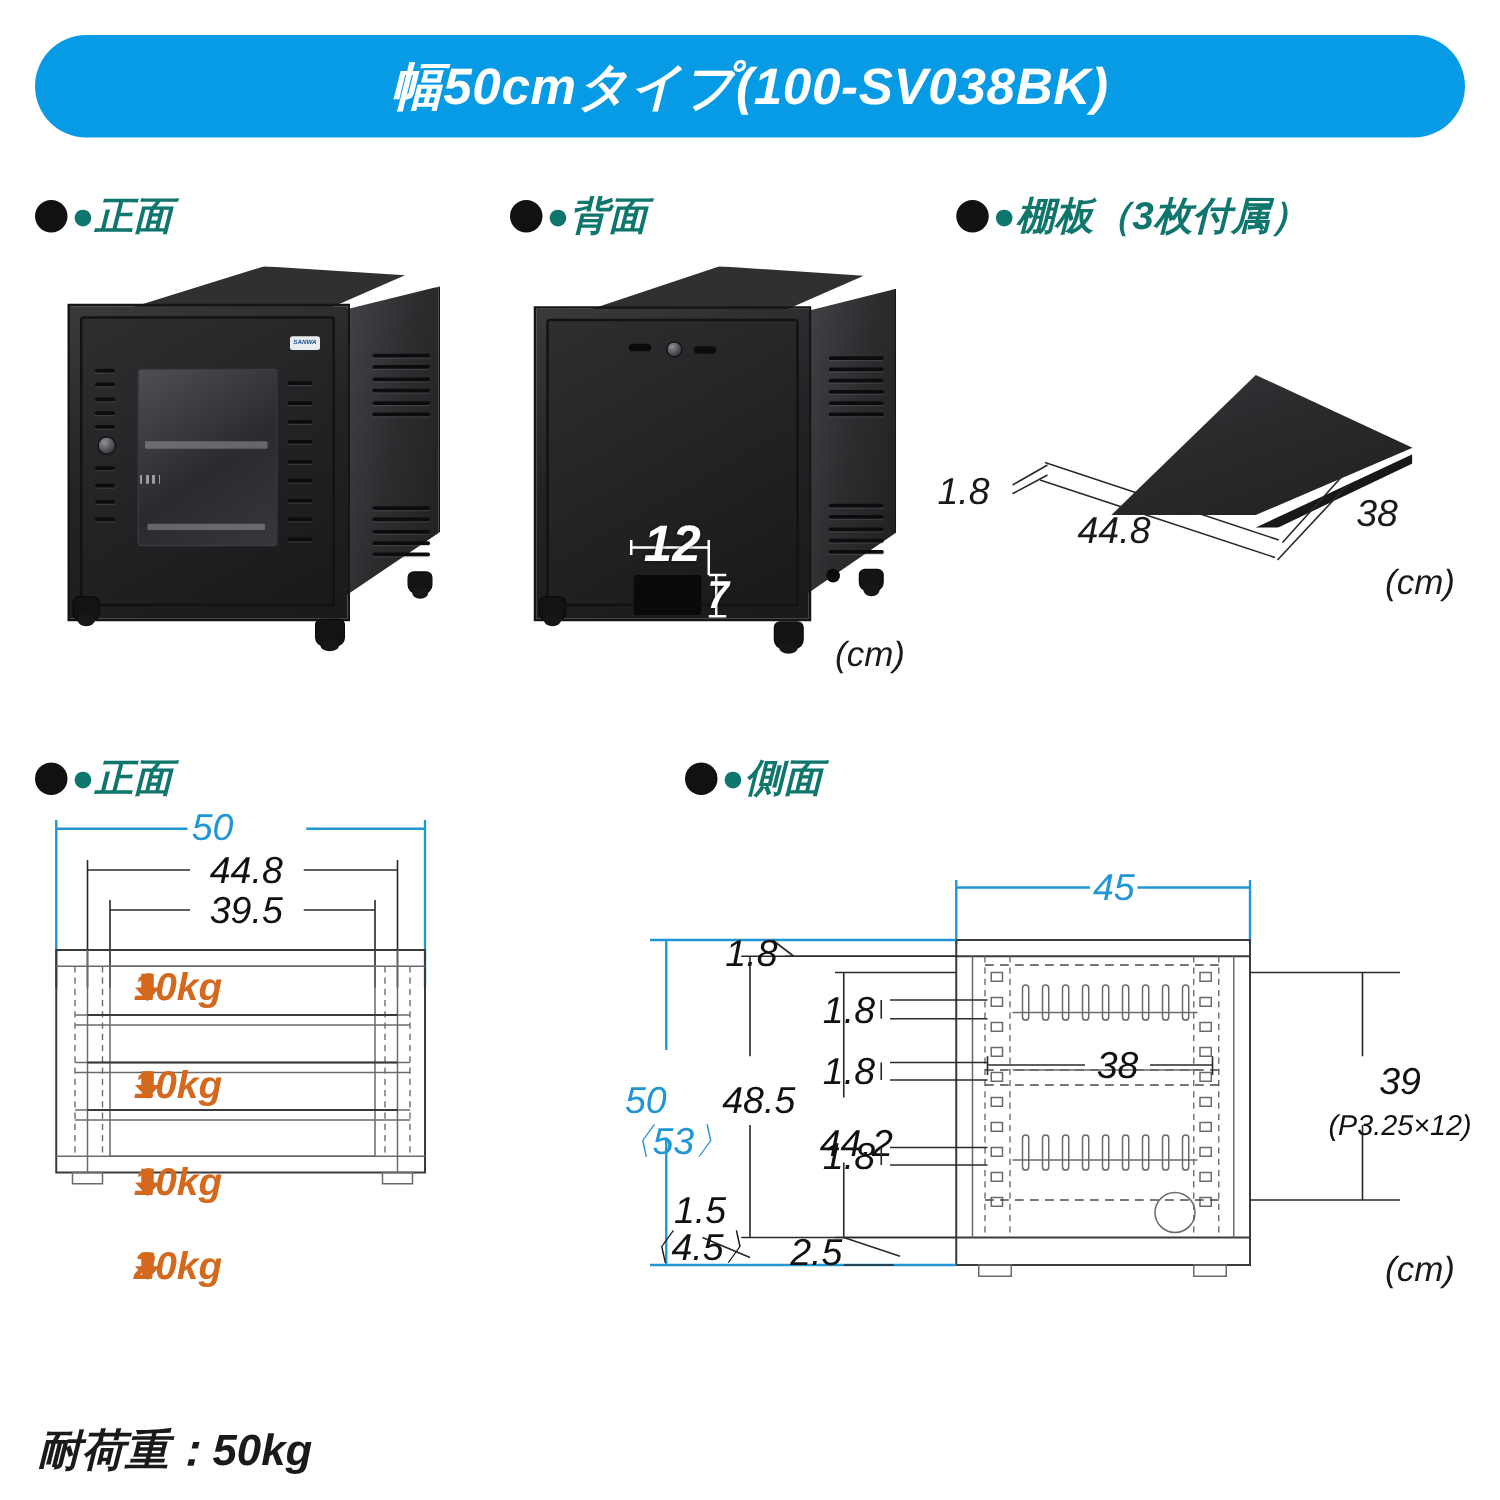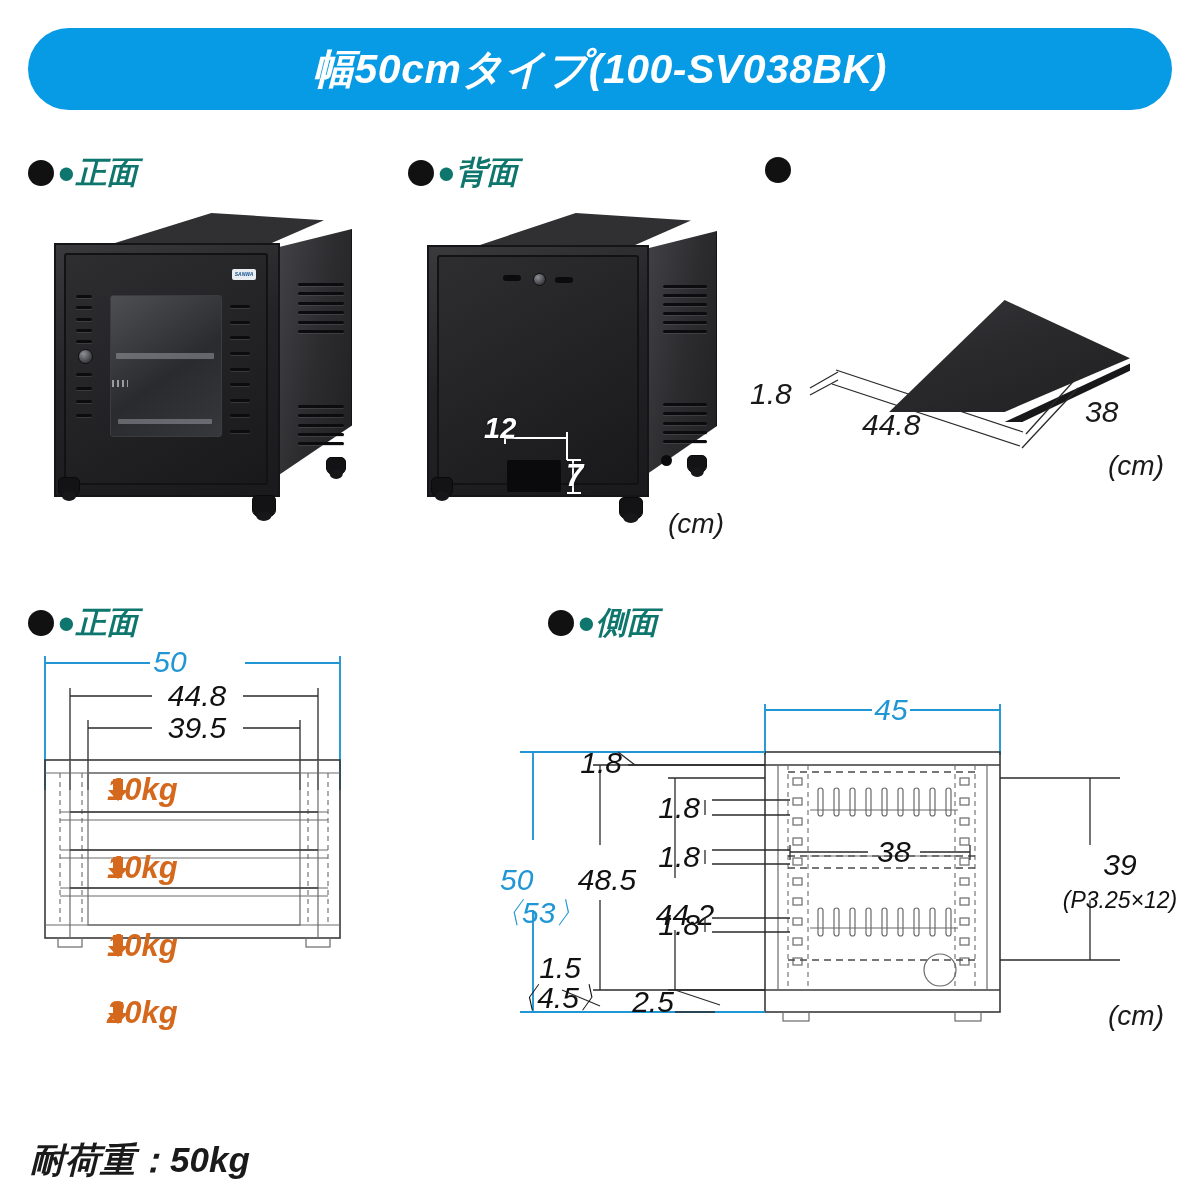--- a/index.html
+++ b/index.html
@@ -207,21 +207,21 @@
     <div class="banner-title">幅50cmタイプ(100-SV038BK)</div>
   </div>
 
   <div class="sec-label" style="left:28px; top:152px;">
     <span class="bullet"></span><span>●正面</span>
   </div>
   <div class="sec-label" style="left:408px; top:152px;">
     <span class="bullet"></span><span>●背面</span>
   </div>
   <div class="sec-label" style="left:765px; top:152px;">
-    <span class="bullet"></span>
+    <span class="bullet"></span><span>●棚板（3枚付属）</span>
   </div>
 
   <div class="cab photo" style="left:40px; top:205px; width:320px; height:330px;">
 
     <div class="top" style="left:16px; top:8px; width:268px; height:40px;
          clip-path: polygon(10% 100%, 58% 0%, 100% 18%, 72% 100%); background:#303033;"></div>
 
     <div class="side-face" style="left:230px; top:24px; width:80px; height:250px;
          clip-path: polygon(0% 8%, 100% 0%, 100% 78%, 0% 100%);">
     </div>
@@ -331,21 +331,21 @@
   <svg style="left:415px; top:205px; width:300px; height:330px;" viewBox="0 0 300 330">
     <g stroke="#ffffff" stroke-width="2" fill="none">
       <path d="M 90 233 L 152 233"></path>
       <path d="M 90 227 L 90 239"></path>
       <path d="M 152 227 L 152 255"></path>
       <path d="M 158 255 L 158 288"></path>
       <path d="M 152 255 L 166 255"></path>
       <path d="M 152 288 L 166 288"></path>
     </g>
   </svg>
-  <div class="dim-w" style="left:484px; top:412px; font-size:29px;">12</div>
+  <div class="dim-w" style="left:515px; top:412px; font-size:41px;">12</div>
   <div class="dim-w" style="left:566px; top:458px; font-size:31px;">7</div>
   <div class="unit-dark" style="left:668px; top:508px;">(cm)</div>
 
   <div class="photo" style="left:800px; top:300px; width:330px; height:140px;">
     <div class="board-top" style="left:0; top:0; width:330px; height:112px;
          clip-path: polygon(27% 100%, 62% 0%, 100% 52%, 62% 100%);"></div>
     <div class="board-edge" style="left:0; top:0; width:330px; height:122px;
          clip-path: polygon(27% 100%, 62% 100%, 62% 108%, 27% 106%);"></div>
     <div class="board-edge" style="left:0; top:0; width:330px; height:122px;
          clip-path: polygon(62% 100%, 100% 52%, 100% 58%, 62% 107%);"></div>

